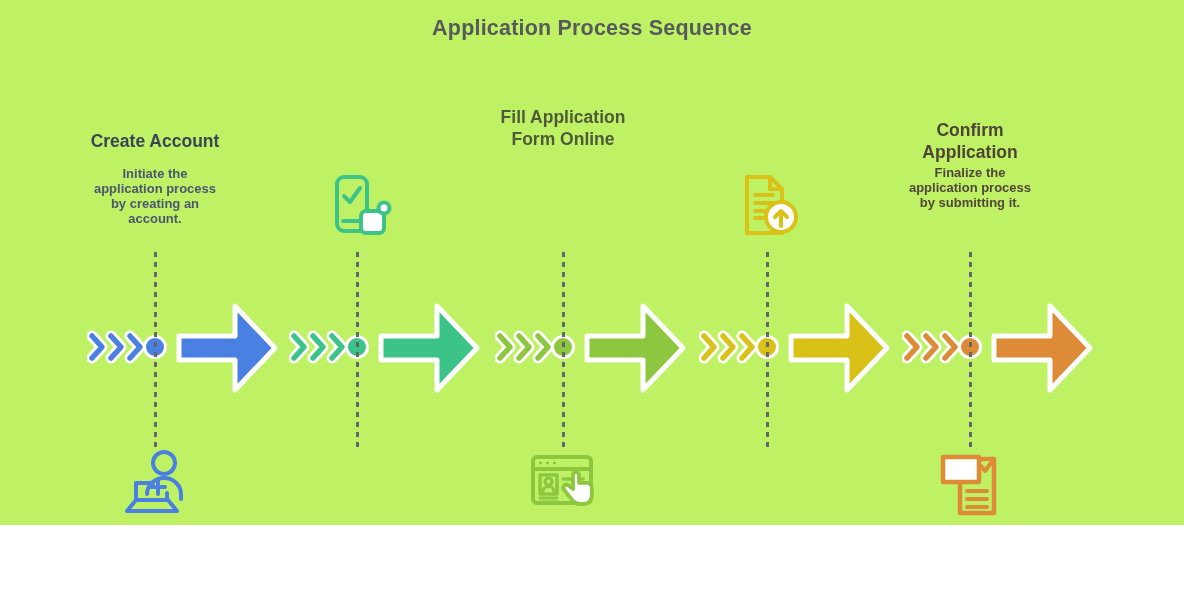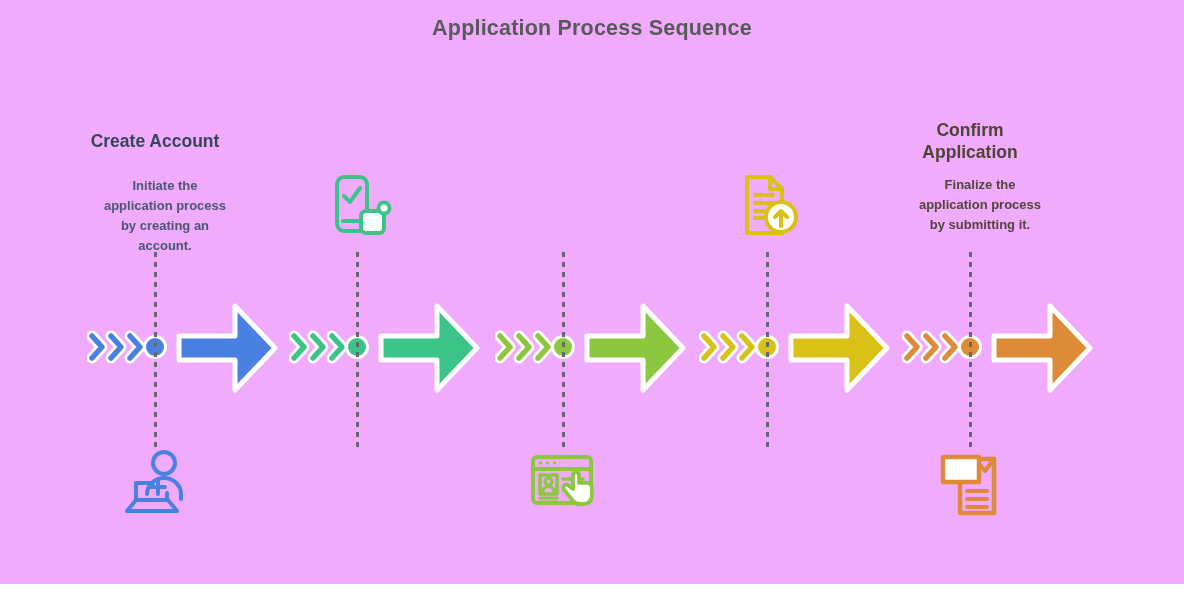--- a/index.html
+++ b/index.html
@@ -1,34 +1,34 @@
 <!DOCTYPE html>
 <html><head>
 <meta charset="utf-8">
 <style>
   html,body{margin:0;padding:0;background:#fff;}
   #stage{
-    position:relative;width:1184px;height:584px;overflow:hidden;background:#f0abfc;
+    position:relative;width:1184px;height:525px;overflow:hidden;background:#bef264;
     font-family:"Liberation Sans",sans-serif;
   }
   .title{
     position:absolute;top:16px;left:0;right:0;margin:0;text-align:center;
     font-size:21.5px;font-weight:bold;color:#58595b;letter-spacing:.2px;
   }
   .step{position:absolute;top:0;height:605px;width:240px;color:var(--c);}
   .step0{left:35px}.step1{left:237px}.step2{left:443px}.step3{left:647px}.step4{left:850px}
 
   .heading{
     position:absolute;left:0;width:240px;margin:0;text-align:center;
     font-size:17.5px;font-weight:bold;line-height:22px;color:var(--lc);
     white-space:pre-line;
   }
   .desc{
-    position:absolute;left:20px;width:200px;margin:10px;text-align:center;
-    font-size:13px;font-weight:600;line-height:20px;color:var(--dc);
+    position:absolute;left:20px;width:200px;margin:0;text-align:center;
+    font-size:13px;font-weight:600;line-height:15px;color:var(--dc);
     white-space:pre-line;
   }
   .step0 .heading{top:130px}.step0 .desc{top:166px}.step0 .icon{top:447px}
   .step1 .icon{top:171px}.step1 .heading{top:454px}.step1 .desc{top:516px}
   .step2 .heading{top:106px}.step2 .desc{top:166px}.step2 .icon{top:447px}
   .step3 .icon{top:170px}.step3 .heading{top:454px}.step3 .desc{top:541px}
   .step4 .heading{top:119px}.step4 .desc{top:165px}.step4 .icon{top:449px}
 
   .dashline{
     position:absolute;left:119px;top:252px;width:2.5px;height:196px;z-index:3;
@@ -107,20 +107,22 @@
           <path d="M43 6 L53 17 L43 28"></path>
       </g>
     </svg>
     <div class="node"></div>
     <svg class="arrow" viewBox="0 0 104 98">
       <path d="M4 37 H60 V7 L100 49 L60 91 V61 H4 Z" fill="currentColor" stroke="#fff" stroke-width="5" stroke-linejoin="round" stroke-linecap="round"></path>
     </svg>
   </div>
 
   <div class="step step2" style="--c: #8dc63f; --lc: #4f5a39; --dc: #565e45;">
+    <h2 class="heading">Fill Application
+Form Online</h2>
     <div class="dashline"></div>
     <svg class="chevrons" viewBox="0 0 62 34">
       <g fill="none" stroke="#fff" stroke-width="11" stroke-linecap="round" stroke-linejoin="round">
         <path d="M5 6 L15 17 L5 28"></path>
           <path d="M24 6 L34 17 L24 28"></path>
           <path d="M43 6 L53 17 L43 28"></path>
       </g>
       <g fill="none" stroke="currentColor" stroke-width="5.5" stroke-linecap="round" stroke-linejoin="round">
         <path d="M5 6 L15 17 L5 28"></path>
           <path d="M24 6 L34 17 L24 28"></path>

